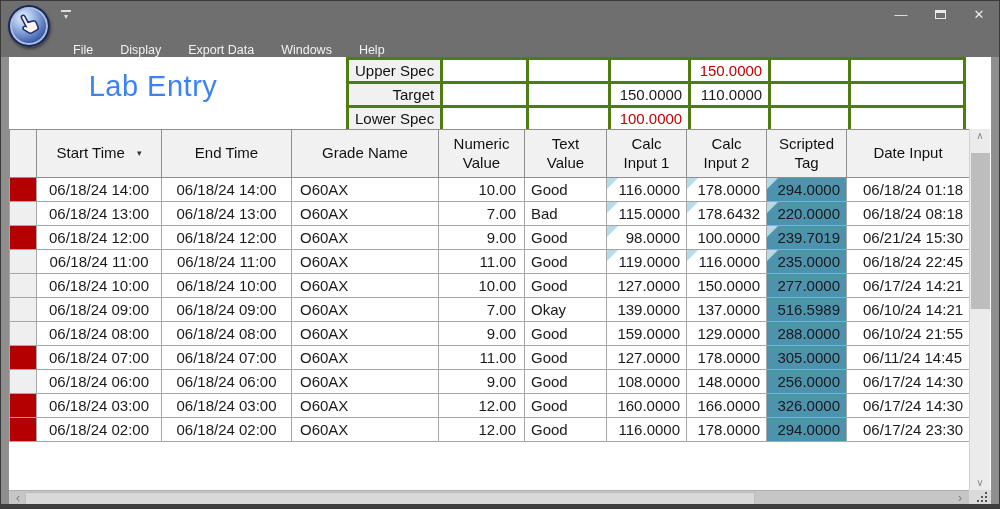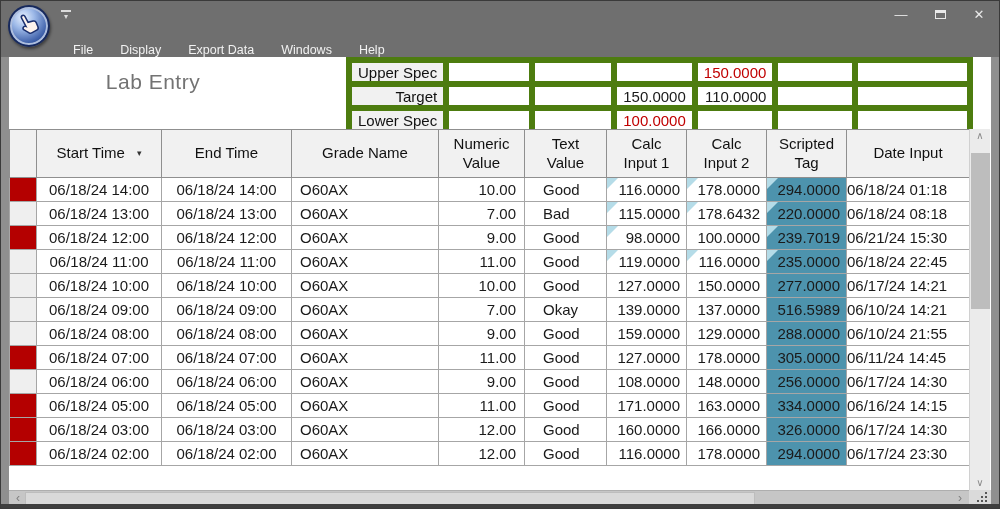--- a/index.html
+++ b/index.html
@@ -26,39 +26,39 @@
   .menu-item { color:#f2f2f2; font-size:12.5px; margin-right:27px; cursor:default; }
 
   
   .frame-left  { position:absolute; left:0; top:56px; width:8px;  bottom:4px; background:#8f8f8f; }
   .frame-right { position:absolute; right:0; top:56px; width:10px; bottom:4px; background:#8f8f8f; }
   .frame-bottom{ position:absolute; left:0; bottom:0; width:100%; height:4px; background:#3e3e3e; }
 
   
   .content { position:absolute; left:8px; top:56px; width:982px; height:449px; background:#ffffff; }
 
-  .app-title { position:absolute; left:0; top:13px; width:288px; text-align:center; font-size:21px; color:#737373; letter-spacing:.5px; }
+  .app-title { position:absolute; left:0; top:13px; width:288px; text-align:center; font-size:29px; color:#3b82f6; letter-spacing:.5px; }
 
   table { border-collapse:collapse; table-layout:fixed; }
 
   .spec-table { position:absolute; left:337px; top:0; }
-  .spec-table td { height:24px; border:6px solid #4d7c0f; font-size:15px; padding:0 6px; white-space:nowrap; overflow:hidden; }
+  .spec-table td { height:24px; border:3px solid #4d7c0f; font-size:15px; padding:0 6px; white-space:nowrap; overflow:hidden; }
   .spec-label { background:#f1f1f1; text-align:right; color:#111; }
   .spec-val { text-align:right; color:#1a1a1a; background:#fff; }
   .spec-val.red { color:#c00000; }
 
   .grid { position:absolute; left:0; top:72px; width:960px; }
   .grid th { background:#f1f1f1; border:1px solid #8f8f8f; height:48px; font-weight:normal; font-size:15px; color:#111; white-space:pre-line; line-height:1.25; vertical-align:middle; }
   .grid td { border:1px solid #a6a6a6; height:24px; font-size:15px; color:#1a1a1a; white-space:nowrap; overflow:hidden; vertical-align:middle; background:#fff; }
   .sort-arrow { font-size:9px; color:#333; margin-left:12px; vertical-align:2px; }
 
   .ta-c { text-align:center; }
   .ta-r { text-align:right; }
   .ta-l { text-align:left; }
-  .pl8 { padding-left:8px; } .pl6 { padding-left:18px; } .pl4 { padding-left:0; }
+  .pl8 { padding-left:8px; } .pl6 { padding-left:6px; } .pl4 { padding-left:16px; }
   .pr8 { padding-right:8px; } .pr6 { padding-right:6px;margin-left:28px; }
 
   .ind-red  { background:#b40000 !important; }
   .ind-gray { background:#efefef !important; }
   .red { color:#c00000; }
   .blue { background:#4d93ad !important; color:#10222b; }
   .tri { position:relative; }
   .tri::before { content:""; position:absolute; left:0; top:0; width:0; height:0;
     border-top:11px solid #b5dce8; border-right:11px solid transparent; }
 
@@ -291,32 +291,20 @@
             <td class="ta-l pl8">O60AX</td>
             <td class="ta-r pr8">9.00</td>
             <td class="ta-l pl6">Good</td>
             <td class="ta-r pr6">108.0000</td>
             <td class="ta-r pr6">148.0000</td>
             <td class="ta-r pr6 blue">256.0000</td>
             <td class="ta-l pl4">06/17/24 14:30</td>
           </tr>
           <tr>
             <td class="ind-red"></td>
-            <td class="ta-c">06/18/24 05:00</td>
-            <td class="ta-c">06/18/24 05:00</td>
-            <td class="ta-l pl8">O60AX</td>
-            <td class="ta-r pr8">11.00</td>
-            <td class="ta-l pl6">Good</td>
-            <td class="ta-r pr6">171.0000</td>
-            <td class="ta-r pr6 red">163.0000</td>
-            <td class="ta-r pr6 blue">334.0000</td>
-            <td class="ta-l pl4">06/16/24 14:15</td>
-          </tr>
-          <tr>
-            <td class="ind-red"></td>
             <td class="ta-c">06/18/24 03:00</td>
             <td class="ta-c">06/18/24 03:00</td>
             <td class="ta-l pl8">O60AX</td>
             <td class="ta-r pr8">12.00</td>
             <td class="ta-l pl6">Good</td>
             <td class="ta-r pr6">160.0000</td>
             <td class="ta-r pr6 red">166.0000</td>
             <td class="ta-r pr6 blue">326.0000</td>
             <td class="ta-l pl4">06/17/24 14:30</td>
           </tr>

